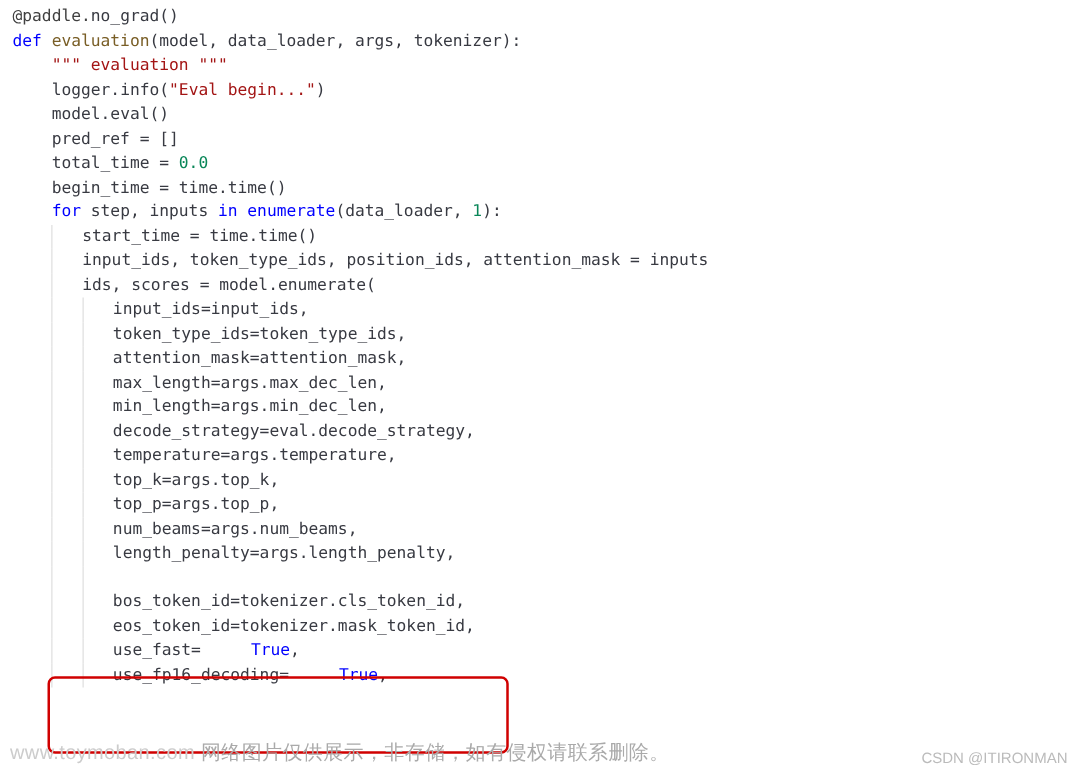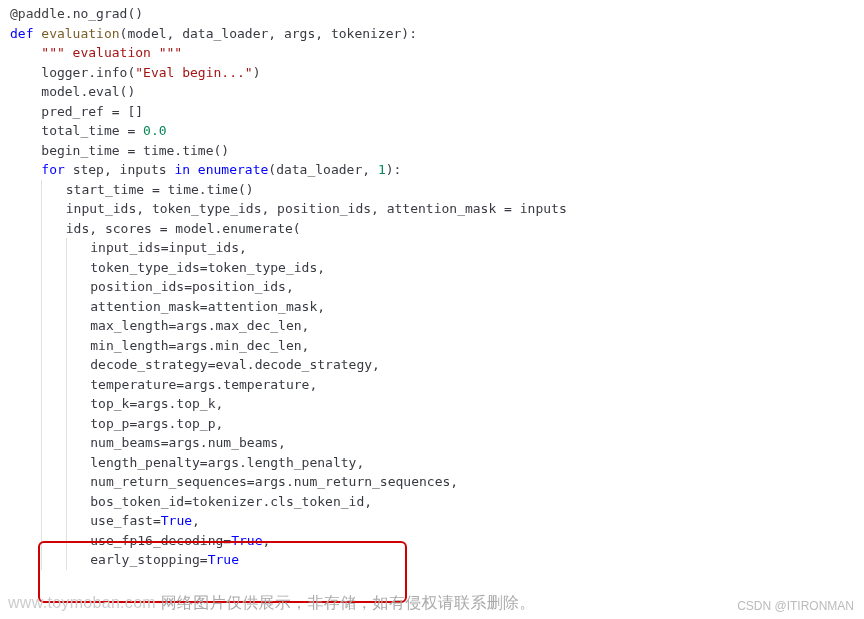--- a/index.html
+++ b/index.html
@@ -18,21 +18,21 @@
     .code-line { white-space: pre; }
     .decorator { color: #404040; }
     .keyword { color: #0000ff; }
     .definition { color: #0000ff; }
     .func-name { color: #795E26; }
     .param { color: #383a42; margin-top: 36px; }
     .string { color: #a31515; }
     .method { color: #383a42; }
     .number { color: #098658; }
     .builtin { color: #0000ff; }
-    .boolean { color: #0000ff; }
+    .boolean { color: #0000ff; margin-left: 40px; }
     .indent-guide {
       border-left: 1px solid #e0e0e0;
       display: inline-block;
       height: 1.5em;
       vertical-align: bottom;
     }
     .highlight-box {
       position: absolute;
       border: 2px solid #d00000;
       border-radius: 6px;
@@ -68,35 +68,34 @@
   <div class="code-line">    <span>model.</span><span>eval</span><span>()</span></div>
   <div class="code-line">    <span>pred_ref = []</span></div>
   <div class="code-line">    <span>total_time = </span><span class="number">0.0</span></div>
   <div class="code-line">    <span>begin_time = time.</span><span>time</span><span>()</span></div>
   <div class="code-line">    <span class="keyword">for </span><span>step, inputs </span><span class="keyword">in </span><span class="builtin">enumerate</span><span>(data_loader, </span><span class="number">1</span><span>):</span></div>
   <div class="code-line">    <span class="indent-guide"></span>   <span>start_time = time.</span><span>time</span><span>()</span></div>
   <div class="code-line">    <span class="indent-guide"></span>   <span>input_ids, token_type_ids, position_ids, attention_mask = inputs</span></div>
   <div class="code-line">    <span class="indent-guide"></span>   <span>ids, scores = model.</span><span>enumerate</span><span>(</span></div>
   <div class="code-line">    <span class="indent-guide"></span>   <span class="indent-guide"></span>   <span>input_ids=input_ids,</span></div>
   <div class="code-line">    <span class="indent-guide"></span>   <span class="indent-guide"></span>   <span>token_type_ids=token_type_ids,</span></div>
-  <div class="code-line">    <span class="indent-guide"></span>   <span class="indent-guide"></span>   <span>position_ids=position_ids,</span></div>
   <div class="code-line">    <span class="indent-guide"></span>   <span class="indent-guide"></span>   <span>attention_mask=attention_mask,</span></div>
   <div class="code-line">    <span class="indent-guide"></span>   <span class="indent-guide"></span>   <span>max_length=args.max_dec_len,</span></div>
   <div class="code-line">    <span class="indent-guide"></span>   <span class="indent-guide"></span>   <span>min_length=args.min_dec_len,</span></div>
   <div class="code-line">    <span class="indent-guide"></span>   <span class="indent-guide"></span>   <span>decode_strategy=eval.decode_strategy,</span></div>
   <div class="code-line">    <span class="indent-guide"></span>   <span class="indent-guide"></span>   <span>temperature=args.temperature,</span></div>
   <div class="code-line">    <span class="indent-guide"></span>   <span class="indent-guide"></span>   <span>top_k=args.top_k,</span></div>
   <div class="code-line">    <span class="indent-guide"></span>   <span class="indent-guide"></span>   <span>top_p=args.top_p,</span></div>
   <div class="code-line">    <span class="indent-guide"></span>   <span class="indent-guide"></span>   <span>num_beams=args.num_beams,</span></div>
   <div class="code-line">    <span class="indent-guide"></span>   <span class="indent-guide"></span>   <span>length_penalty=args.length_penalty,</span></div>
-  <div class="code-line">    <span class="indent-guide"></span>   <span class="indent-guide"></span>   <span>num_return_sequences=args.num_return_sequences,</span></div>
+  <div class="code-line">    <span class="indent-guide"></span>   <span class="indent-guide"></span>   </div>
   <div class="code-line">    <span class="indent-guide"></span>   <span class="indent-guide"></span>   <span>bos_token_id=tokenizer.cls_token_id,</span></div>
+  <div class="code-line">    <span class="indent-guide"></span>   <span class="indent-guide"></span>   <span>eos_token_id=tokenizer.mask_token_id,</span></div>
   <div class="code-line">    <span class="indent-guide"></span>   <span class="indent-guide"></span>   <span>use_fast=</span><span class="boolean">True</span><span>,</span></div>
   <div class="code-line">    <span class="indent-guide"></span>   <span class="indent-guide"></span>   <span>use_fp16_decoding=</span><span class="boolean">True</span><span>,</span></div>
-  <div class="code-line">    <span class="indent-guide"></span>   <span class="indent-guide"></span>   <span>early_stopping=</span><span class="boolean">True</span></div>
 </div>
 
 <div class="highlight-box" style="left: 38px; top: 541px; width: 369px; height: 62px;"></div>
 
 <div class="watermark">
   <span class="faded">www.toymoban.com</span><span> 网络图片仅供展示，非存储，如有侵权请联系删除。</span>
 </div>
 
 <div class="credit">CSDN @ITIRONMAN</div>
 

